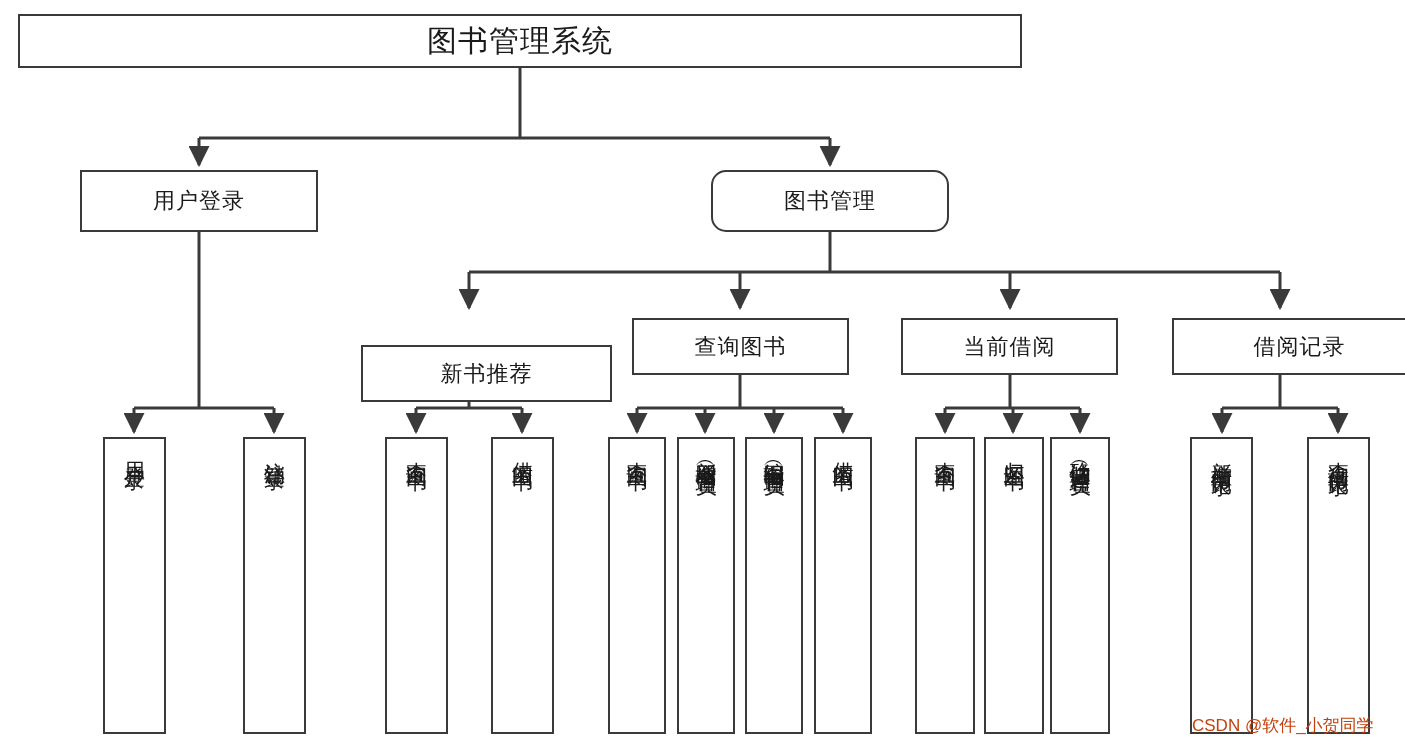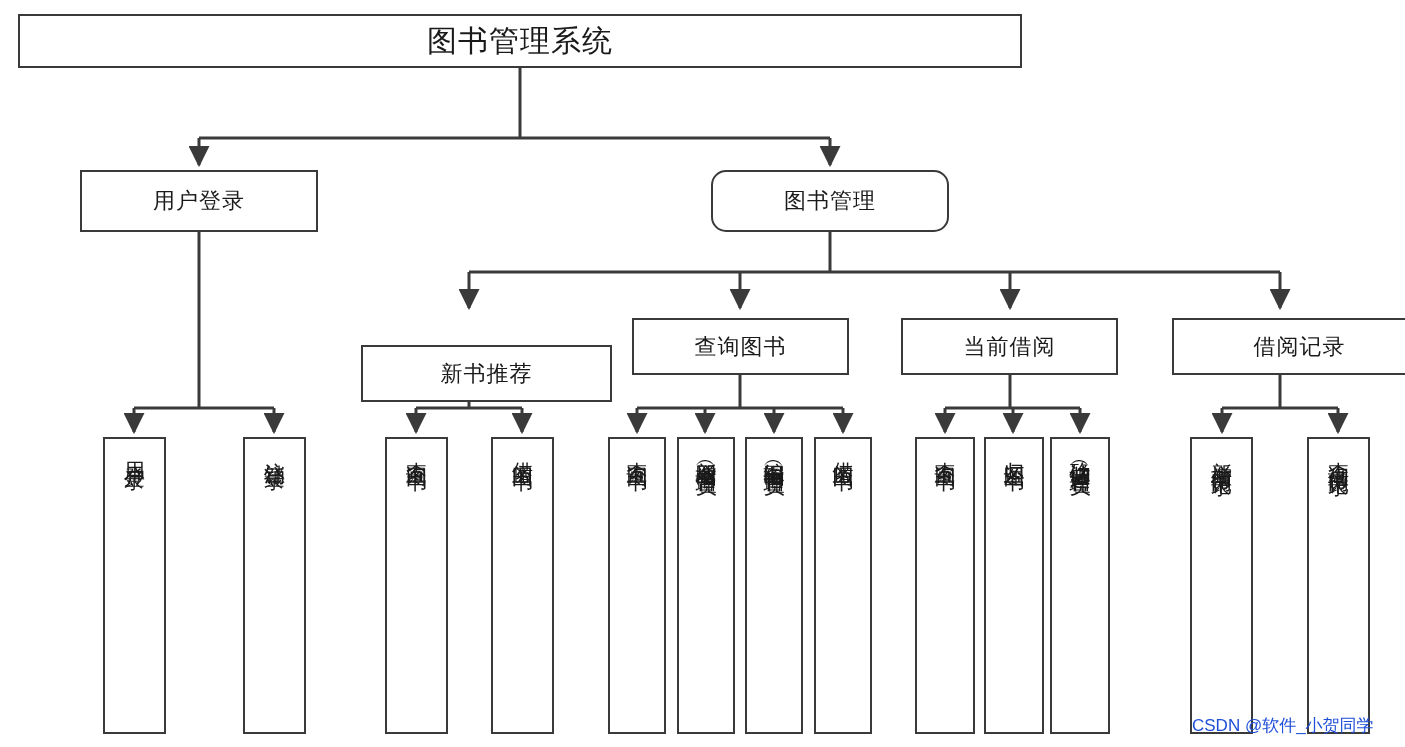--- a/index.html
+++ b/index.html
@@ -65,21 +65,21 @@
     white-space: nowrap;
   }
   .node.vert.tall .label {
     letter-spacing: 2px;
   }
   .watermark {
     position: absolute;
     left: 1192px;
     top: 714px;
     font-size: 17px;
-    color: #1d4ed8;
+    color: #c2410c;
     white-space: nowrap;
     z-index: 5;
     font-family: "Liberation Sans", "DejaVu Sans", sans-serif;
   }
 </style>
 </head>
 <body>
 
 <div id="canvas">
 

